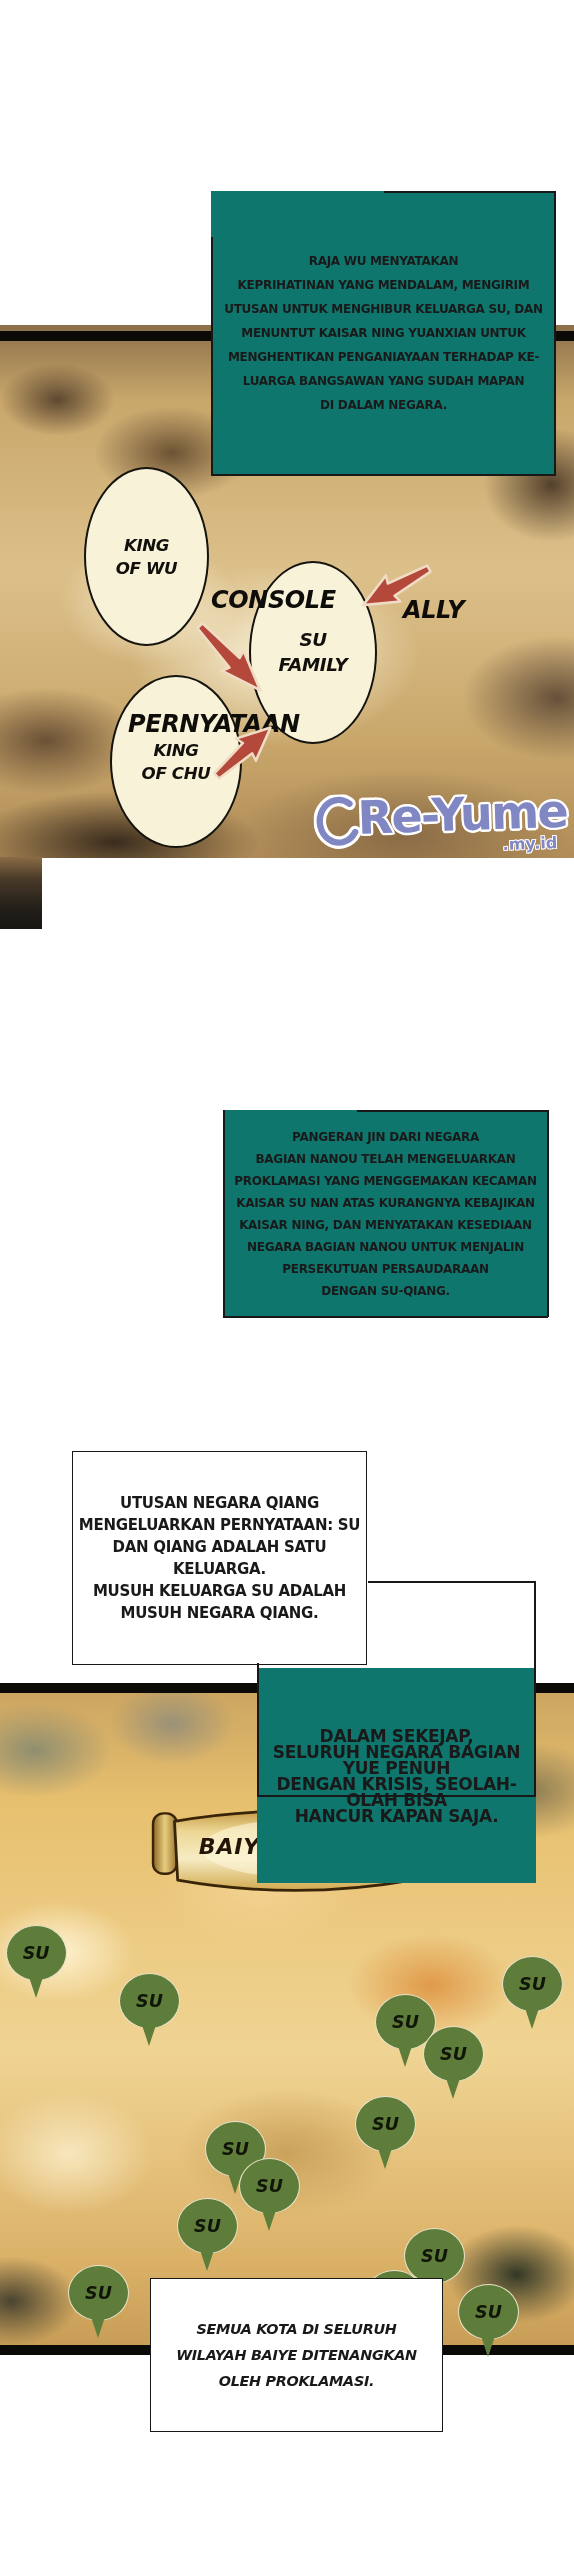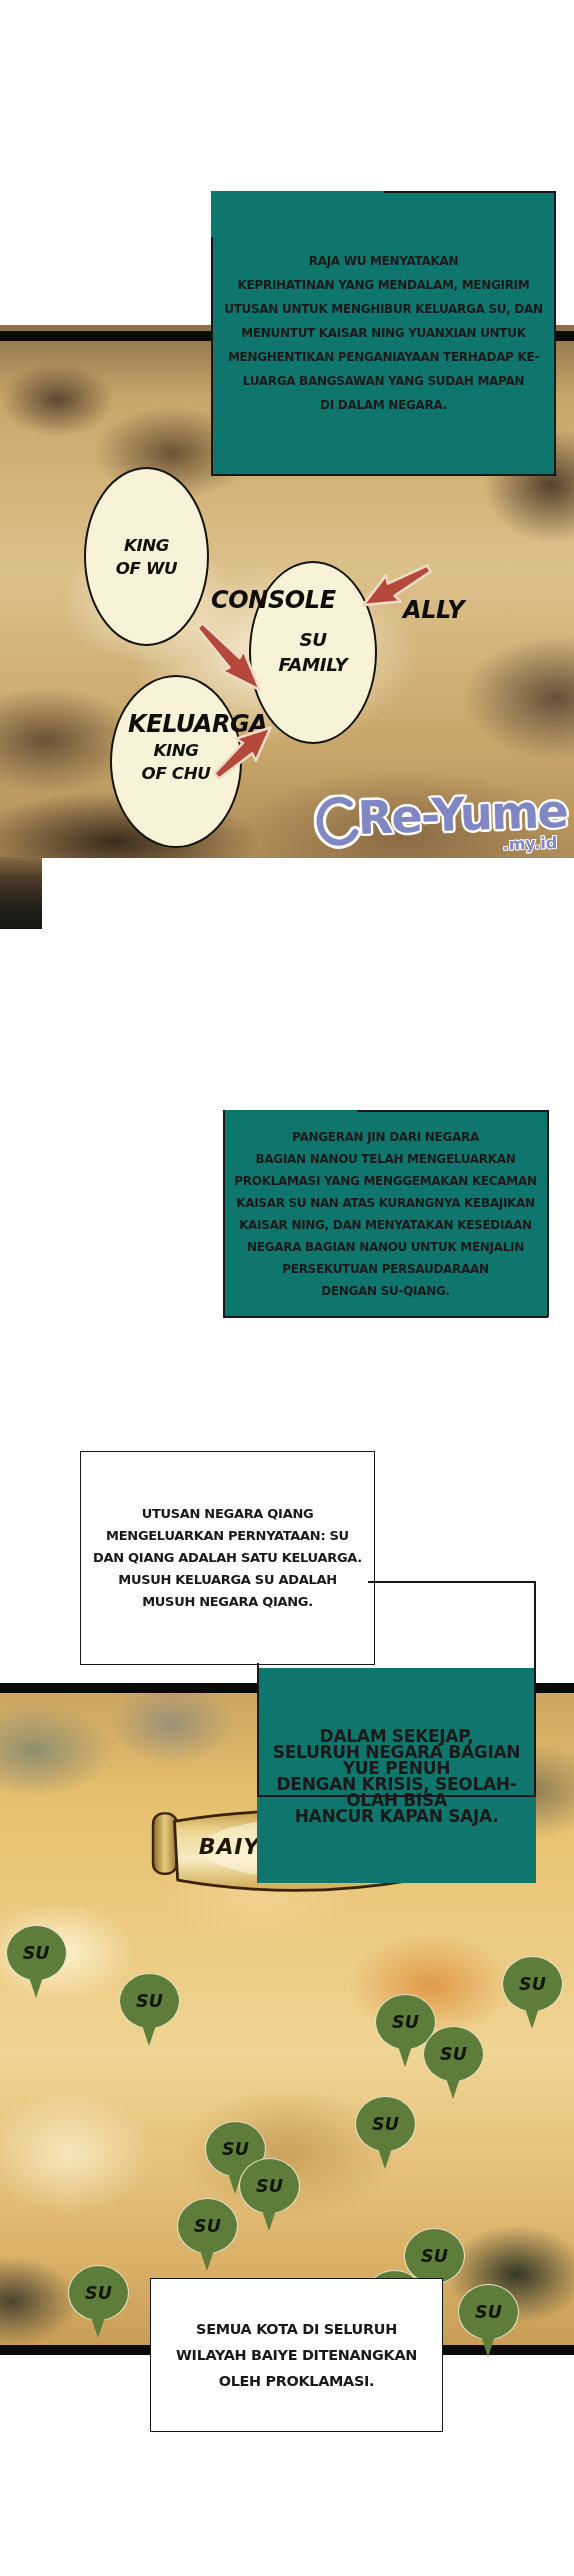--- a/index.html
+++ b/index.html
@@ -96,21 +96,21 @@
 
   <div class="node" style="left:84px;top:467px;width:121px;height:175px;">KING
 OF WU</div>
   <div class="node" style="left:249px;top:561px;width:124px;height:179px;font-size:18.3px;">SU
 FAMILY</div>
   <div class="node" style="left:110px;top:675px;width:128px;height:169px;">KING
 OF CHU</div>
 
   <div class="rel" style="left:211px;top:586px;width:105px;">CONSOLE</div>
   <div class="rel" style="left:403px;top:596px;width:80px;">ALLY</div>
-  <div class="rel" style="left:128px;top:710px;width:156px;">KELUARGA</div>
+  <div class="rel" style="left:128px;top:710px;width:156px;">PERNYATAAN</div>
 
   <div class="arrow" style="left:198px;top:606px;width:94px;transform:rotate(47deg);transform-origin:0 50%;">
     <svg viewBox="0 0 100 40" preserveAspectRatio="none">
       <path d="M3,16 L57,12 L54,3 L97,20 L54,37 L57,28 L3,24 Z" fill="#b4493b" stroke="#f0dbc4" stroke-width="3" stroke-linejoin="round"></path>
     </svg>
   </div>
   <div class="arrow" style="left:431px;top:550px;width:80px;transform:rotate(151deg);transform-origin:0 50%;">
     <svg viewBox="0 0 100 40" preserveAspectRatio="none">
       <path d="M3,16 L57,12 L54,3 L97,20 L54,37 L57,28 L3,24 Z" fill="#b4493b" stroke="#f0dbc4" stroke-width="3" stroke-linejoin="round"></path>
     </svg>
@@ -139,21 +139,21 @@
 KAISAR SU NAN ATAS KURANGNYA KEBAJIKAN
 KAISAR NING, DAN MENYATAKAN KESEDIAAN
 NEGARA BAGIAN NANOU UNTUK MENJALIN
 PERSEKUTUAN PERSAUDARAAN
 DENGAN SU-QIANG.</div>
   <div class="seg" style="left:357px;top:1110px;width:191px;height:1.6px;z-index:5;"></div>
   <div class="seg" style="left:547px;top:1110px;width:1.6px;height:207px;z-index:5;"></div>
   <div class="seg" style="left:223px;top:1316px;width:325px;height:1.6px;z-index:5;"></div>
   <div class="seg" style="left:223px;top:1110px;width:1.6px;height:207px;z-index:5;"></div>
 
-  <div class="nbox" style="left:80px;top:1451px;width:293px;height:212px;font-size:13px;line-height:22px;z-index:3;">UTUSAN NEGARA QIANG
+  <div class="nbox" style="left:72px;top:1451px;width:293px;height:212px;font-size:15px;line-height:22px;z-index:3;">UTUSAN NEGARA QIANG
 MENGELUARKAN PERNYATAAN: SU
 DAN QIANG ADALAH SATU KELUARGA.
 MUSUH KELUARGA SU ADALAH
 MUSUH NEGARA QIANG.</div>
   <div class="fillbox" style="left:257px;top:1668px;width:279px;height:215px;font-size:17px;line-height:16px;z-index:4;">DALAM SEKEJAP,
 SELURUH NEGARA BAGIAN YUE PENUH
 DENGAN KRISIS, SEOLAH-OLAH BISA
 HANCUR KAPAN SAJA.</div>
   <div class="seg" style="left:368px;top:1581px;width:168px;height:1.6px;z-index:5;"></div>
   <div class="seg" style="left:534px;top:1581px;width:1.6px;height:215px;z-index:5;"></div>
@@ -197,18 +197,18 @@
       <div class="su-bubble" style="left: 355px; top: 2096px;">SU</div>
       <div class="su-bubble" style="left: 205px; top: 2121px;">SU</div>
       <div class="su-bubble" style="left: 239px; top: 2158px;">SU</div>
       <div class="su-bubble" style="left: 177px; top: 2198px;">SU</div>
       <div class="su-bubble" style="left: 404px; top: 2228px;">SU</div>
       <div class="su-bubble" style="left: 364px; top: 2270px;">SU</div>
       <div class="su-bubble" style="left: 68px; top: 2265px;">SU</div>
       <div class="su-bubble" style="left: 458px; top: 2284px;">SU</div>
     </div>
 
-  <div class="nbox" style="left:150px;top:2278px;width:291px;height:152px;font-size:14.4px;line-height:26px;z-index:4;">SEMUA KOTA DI SELURUH
+  <div class="nbox" style="left:150px;top:2278px;width:291px;height:152px;font-size:14.4px;line-height:26px;z-index:4;font-style:italic;">SEMUA KOTA DI SELURUH
 WILAYAH BAIYE DITENANGKAN
 OLEH PROKLAMASI.</div>
 
 </div>
 
 
 </body></html>

